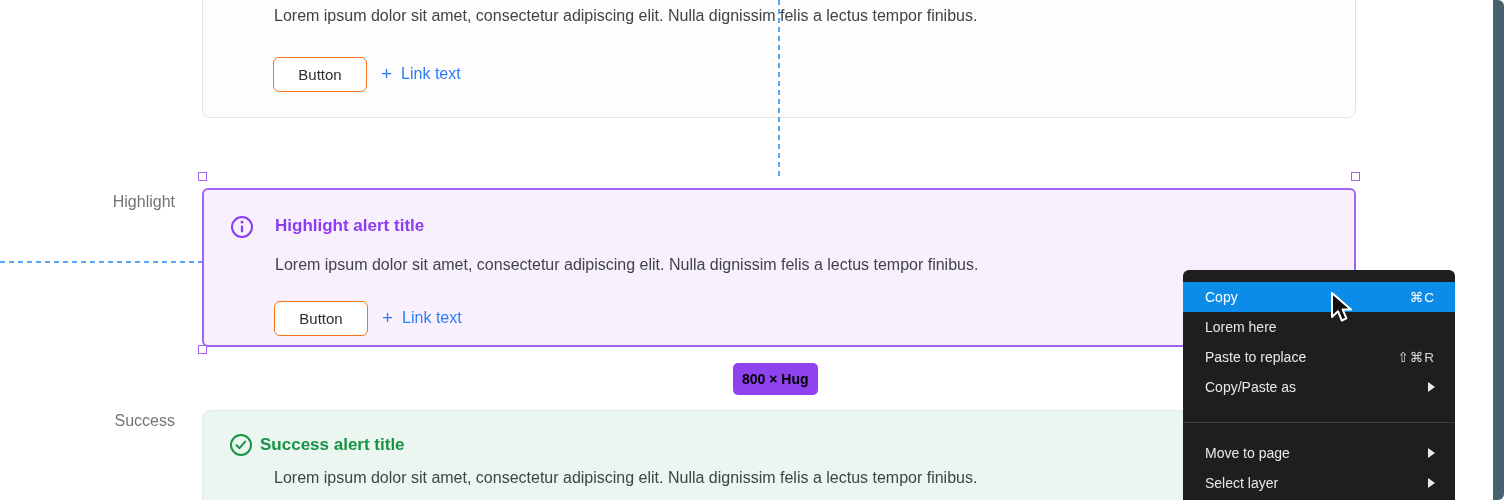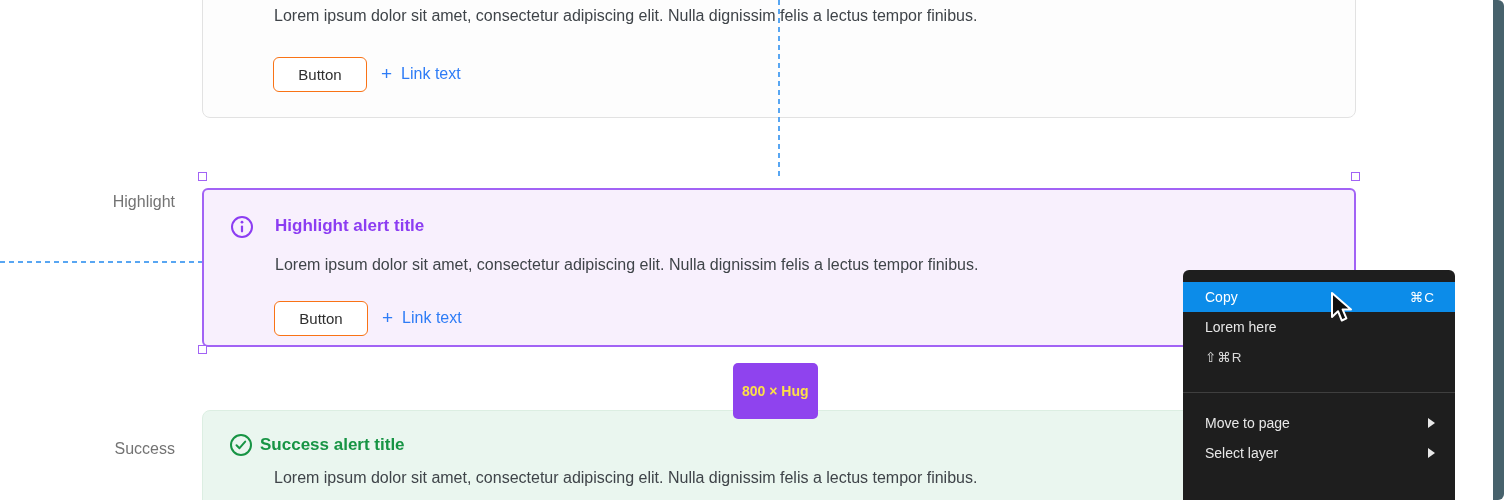--- a/index.html
+++ b/index.html
@@ -27,22 +27,22 @@
   
   .guide-v{position:absolute;left:778px;top:0;width:2px;height:176px;
     background:repeating-linear-gradient(to bottom,#58a6f2 0 5px,transparent 5px 9px);z-index:5;}
   .guide-h{position:absolute;left:0;top:261px;height:2px;width:202px;
     background:repeating-linear-gradient(to right,#58a6f2 0 5px,transparent 5px 9px);z-index:5;}
 
   
   .handle{position:absolute;width:9px;height:9px;background:#ffffff;border:1.5px solid #a263f5;box-sizing:border-box;z-index:6;}
 
   
-  .size-badge{position:absolute;left:733px;top:363px;height:24px;padding:16px 9px;background:#8f43ee;border-radius:5px;
-    color:#fde047;font-size:14px;font-weight:700;display:flex;align-items:center;z-index:6;white-space:nowrap;}
+  .size-badge{position:absolute;left:733px;top:363px;height:24px;padding:4px 9px;background:#8f43ee;border-radius:5px;
+    color:#000000;font-size:14px;font-weight:700;display:flex;align-items:center;z-index:6;white-space:nowrap;}
 
   
   .ctx-menu{position:absolute;left:1183px;top:270px;width:272px;height:230px;background:#1e1e1e;border-radius:6px 6px 0 0;
     padding-top:12px;box-sizing:border-box;z-index:20;}
   .ctx-item{height:30px;display:flex;align-items:center;padding:0 20px 0 22px;color:#e8e8e8;font-size:14px;cursor:default;}
   .ctx-item .label{flex:1;white-space:nowrap;}
   .ctx-item .shortcut{font-size:13.5px;color:#d9d9d9;letter-spacing:1px;white-space:nowrap;}
   .ctx-item.highlighted{background:#0c8ce9;color:#ffffff;gap:37px;}
   .ctx-item.highlighted .shortcut{color:#ffffff;}
   .ctx-divider{height:1px;background:#3f3f3f;margin:20px 0 15px 0;}
@@ -65,21 +65,21 @@
     <div class="link" style="left:178px;top:147px;">
       <span class="plus">+</span>
       <span>Link text</span>
     </div>
   </div>
 
   <div class="guide-v"></div>
   <div class="guide-h"></div>
 
   <div class="section-label" style="top:193px;">Highlight</div>
-  <div class="section-label" style="top:440px;">Success</div>
+  <div class="section-label" style="top:412px;">Success</div>
 
   <div class="card card-highlight">
     <svg class="icon-badge" style="left:26px;top:25px;" viewBox="0 0 24 24">
       <circle cx="12" cy="12" r="10" fill="none" stroke="#8c3df2" stroke-width="2"></circle>
       <circle cx="12" cy="7.2" r="1.4" fill="#8c3df2"></circle>
       <rect x="10.9" y="10.4" width="2.2" height="7" rx="1.1" fill="#8c3df2"></rect>
     </svg>
     <div class="alert-title" style="left:71px;top:26px;color:#8c3df2;">Highlight alert title</div>
     <div class="alert-body" style="left:71px;top:66px;">Lorem ipsum dolor sit amet, consectetur adipiscing elit. Nulla dignissim felis a lectus tempor finibus.</div>
     <button class="btn" style="left:70px;top:111px;">Button</button>
@@ -107,21 +107,26 @@
 
   <div class="ctx-menu">
     <div class="ctx-item highlighted">
       <span class="label">Copy</span>
       <span class="shortcut">⌘C</span>
     </div>
     <div class="ctx-item">
       <span class="label">Lorem here</span>
     </div>
     <div class="ctx-item">
+      <span class="label">Paste to replace</span>
       <span class="shortcut">⇧⌘R</span>
+    </div>
+    <div class="ctx-item">
+      <span class="label">Copy/Paste as</span>
+      <span class="submenu-arrow"></span>
     </div>
     <div class="ctx-divider"></div>
     <div class="ctx-item">
       <span class="label">Move to page</span>
       <span class="submenu-arrow"></span>
     </div>
     <div class="ctx-item">
       <span class="label">Select layer</span>
       <span class="submenu-arrow"></span>
     </div>

